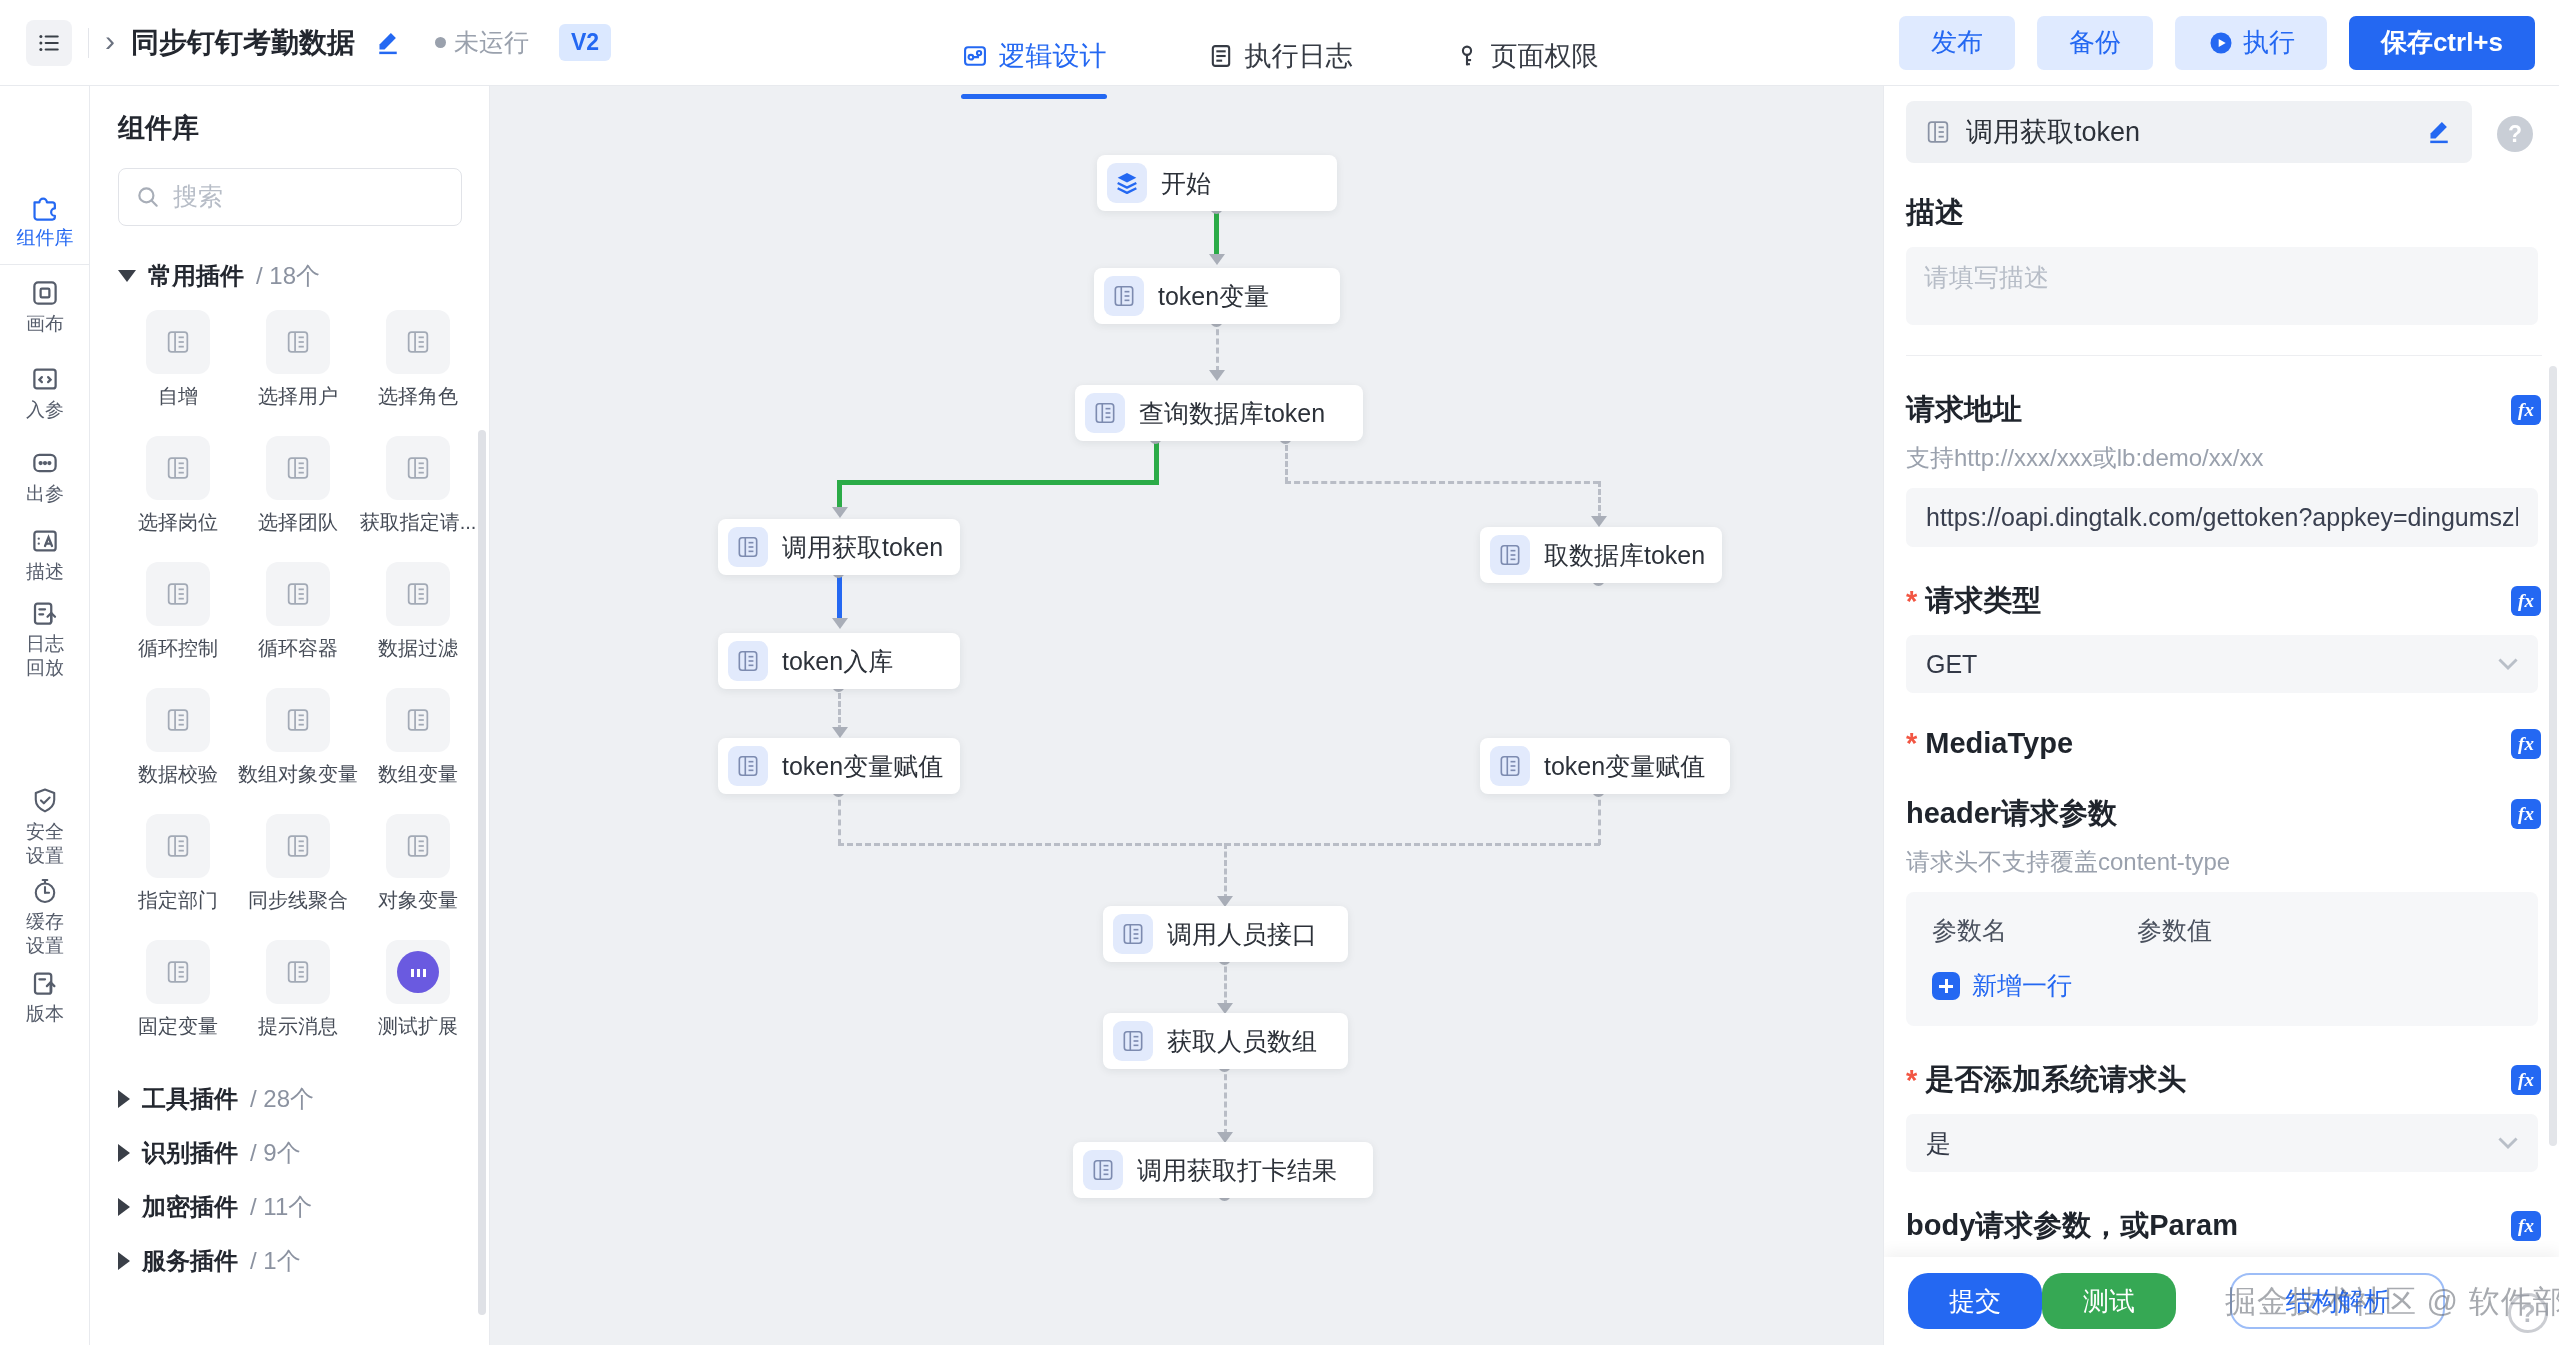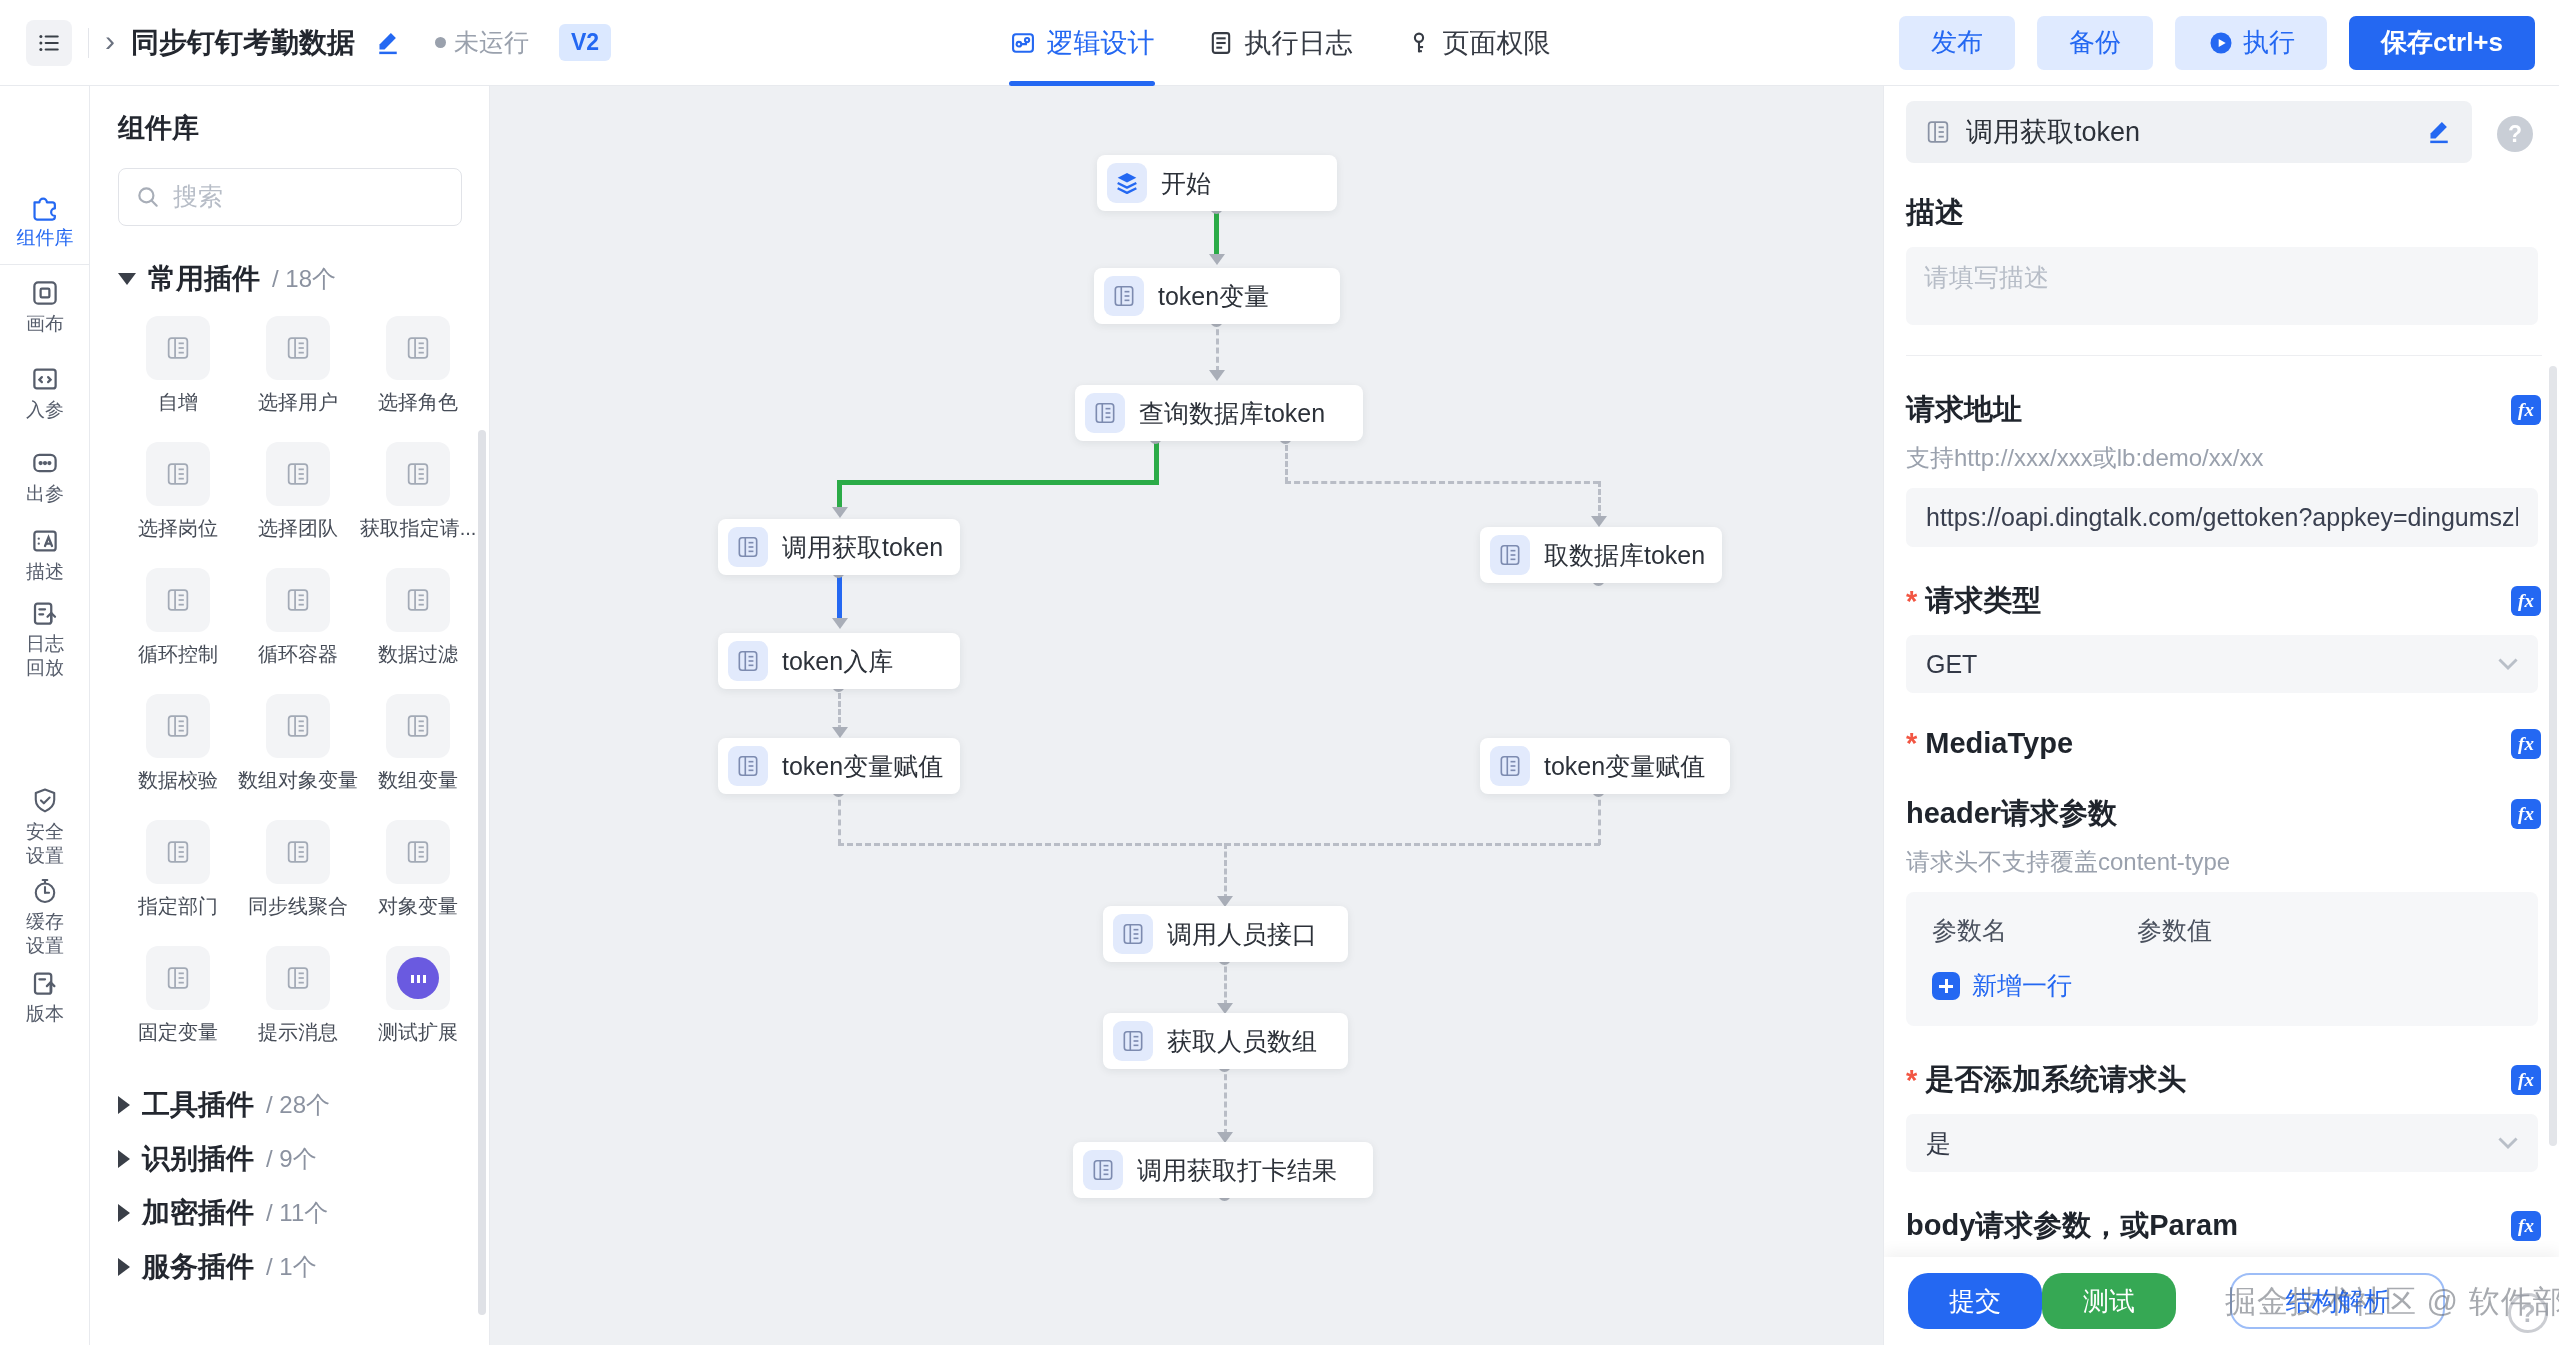--- a/index.html
+++ b/index.html
@@ -10,21 +10,21 @@
   .header { height:86px; background:#fff; border-bottom:1px solid #e8eaee; display:flex; align-items:center; position:relative; z-index:10; }
   .hl { display:flex; align-items:center; gap:16px; padding-left:26px; }
   .menu-btn { width:46px; height:46px; background:#f1f2f5; border-radius:8px; display:flex; align-items:center; justify-content:center; }
   .hdiv { width:1px; height:30px; background:#e3e5ea; }
   .crumb-chev { font-size:30px; color:#6b7280; margin-top:-4px; }
   .flow-title { font-size:28px; font-weight:600; color:#23272f; }
   .edit-ic { margin-left:2px; }
   .status { display:flex; align-items:center; gap:8px; margin-left:16px; color:#9aa1ad; font-size:25px; }
   .status-dot { width:11px; height:11px; border-radius:50%; background:#9aa1ad; display:inline-block; }
   .v2 { margin-left:14px; background:#dbe8ff; color:#2468f2; font-size:23px; font-weight:600; padding:5px 12px; border-radius:6px; }
-  .tabs { position:absolute; left:50%; transform:translateX(-50%); top:0; height:86px; display:flex; align-items:center; gap:52px; }
+  .tabs { position:absolute; left:50%; transform:translateX(-50%); top:13px; height:86px; display:flex; align-items:center; gap:100px; }
   .tab { display:flex; align-items:center; gap:10px; font-size:27px; color:#363b44; height:86px; position:relative; cursor:pointer; }
   .tab.active { color:#2468f2; }
   .tab.active::after { content:""; position:absolute; left:0; right:0; bottom:0; height:5px; background:#2468f2; border-radius:3px; }
   .hr { margin-left:auto; display:flex; align-items:center; gap:22px; padding-right:24px; }
   .btn { height:54px; border-radius:7px; font-size:26px; display:flex; align-items:center; justify-content:center; padding:0 32px; cursor:pointer; }
   .btn.soft { background:#dfeaff; color:#2468f2; }
   .btn.primary { background:#2468f2; color:#fff; font-weight:600; }
   .btn .pic { margin-right:8px; display:flex; }
 
   
@@ -39,21 +39,21 @@
 
   
   .library { width:400px; background:#fff; border-right:1px solid #e8eaee; position:relative; flex:none; padding:24px 0 0 28px; }
   .lib-title { font-size:27px; font-weight:700; color:#23272f; }
   .search-box { margin-top:22px; width:344px; height:58px; border:1px solid #e1e3e8; border-radius:8px; display:flex; align-items:center; gap:12px; padding:0 16px; background:#fff; }
   .search-box input { border:none; outline:none; font-size:25px; width:260px; color:#333; background:transparent; font-family:Liberation Serif, serif; }
   .search-box input::placeholder { color:#b7bdc7; }
   .sec-head { display:flex; align-items:center; gap:12px; margin-top:34px; cursor:pointer; }
   .caret-d { width:0; height:0; border-left:9px solid transparent; border-right:9px solid transparent; border-top:12px solid #3a3f48; }
   .caret-r { width:0; height:0; border-top:9px solid transparent; border-bottom:9px solid transparent; border-left:12px solid #3a3f48; }
-  .sec-label { font-size:28px; font-weight:700; color:#23272f; }
+  .sec-label { font-size:24px; font-weight:700; color:#23272f; }
   .sec-count { font-size:24px; color:#8b92a0; font-weight:500; }
   .grid { width:360px; display:flex; flex-wrap:wrap; margin-top:18px; }
   .tile { width:120px; display:flex; flex-direction:column; align-items:center; margin-bottom:26px; cursor:grab; }
   .tile-icon { width:64px; height:64px; background:#f3f4f6; border-radius:12px; display:flex; align-items:center; justify-content:center; position:relative; }
   .tile-icon.ext::before { content:""; width:42px; height:42px; border-radius:50%; background:#6a5ae0; position:absolute; left:11px; top:11px; }
   .tile-icon.ext::after { content:""; position:absolute; left:25px; top:29px; width:15px; height:8px;
       background:repeating-linear-gradient(90deg,#fff 0 3px,transparent 3px 6px); }
   .tile-label { margin-top:9px; font-size:20px; color:#464c57; white-space:nowrap; }
   .collapsed-list .sec-head { margin-top:0; height:54px; }
   .lib-scroll { position:absolute; right:3px; top:344px; width:8px; height:885px; background:#dfe1e6; border-radius:4px; }

